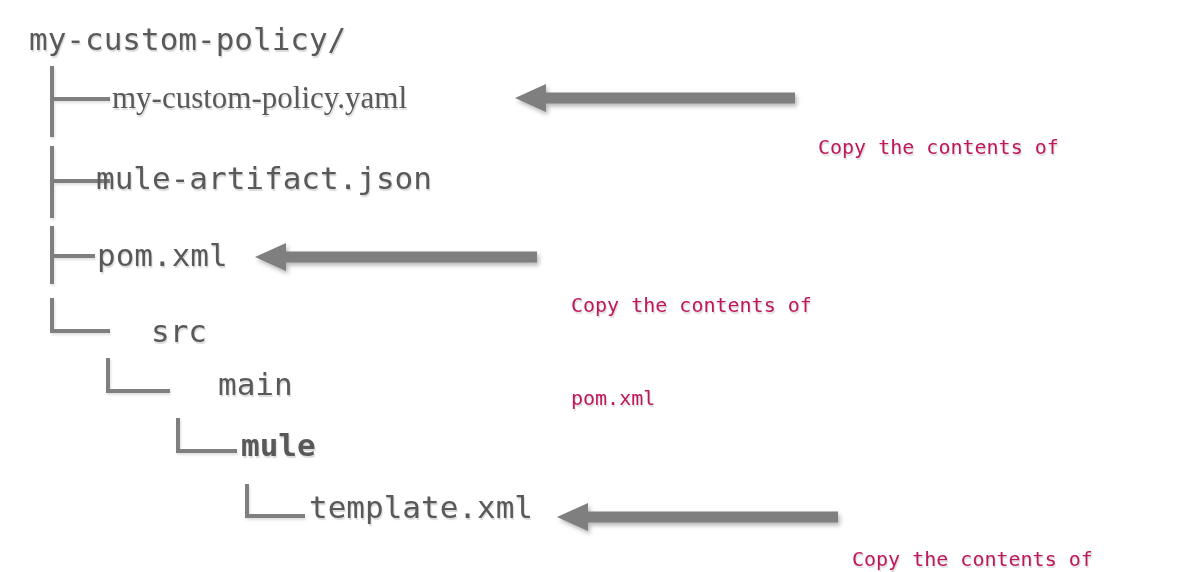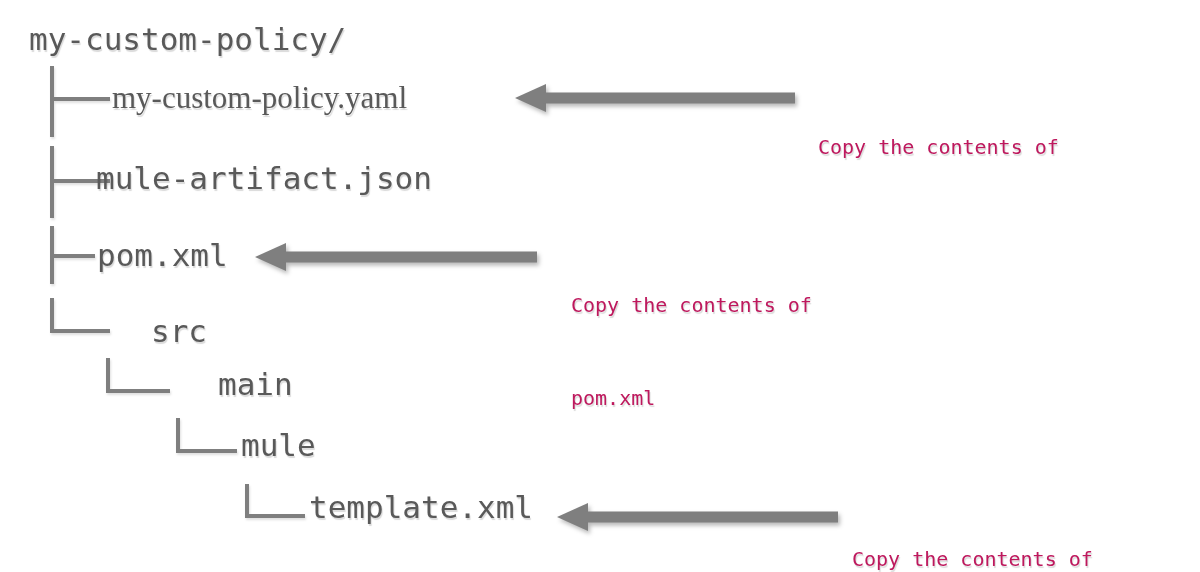--- a/index.html
+++ b/index.html
@@ -88,21 +88,21 @@
   <div class="node" style="left:112px; top:82px;font-family:Liberation Serif, serif;">my-custom-policy.yaml</div>
 
   <div class="node" style="left:96px; top:163px;text-align:center;">mule-artifact.json</div>
 
   <div class="node" style="left:97px;  top:240px;">pom.xml</div>
 
   <div class="node" style="left:113px; top:316px;margin-left:38px;">src</div>
 
   <div class="node" style="left:174px; top:369px;margin-left:44px;">main</div>
 
-  <div class="node" style="left:241px; top:430px;">mule</div>
+  <div class="node" style="left:241px; top:430px;font-weight:bold;">mule</div>
 
   <div class="node" style="left:309px; top:492px;">template.xml</div>
 
   <div class="note" style="left:818px; top:70px;">
     <div>Copy the contents of</div>
   </div>
 
   <div class="note" style="left:571px; top:228px;">
     <div>Copy the contents of</div>
     <div>pom.xml</div>

